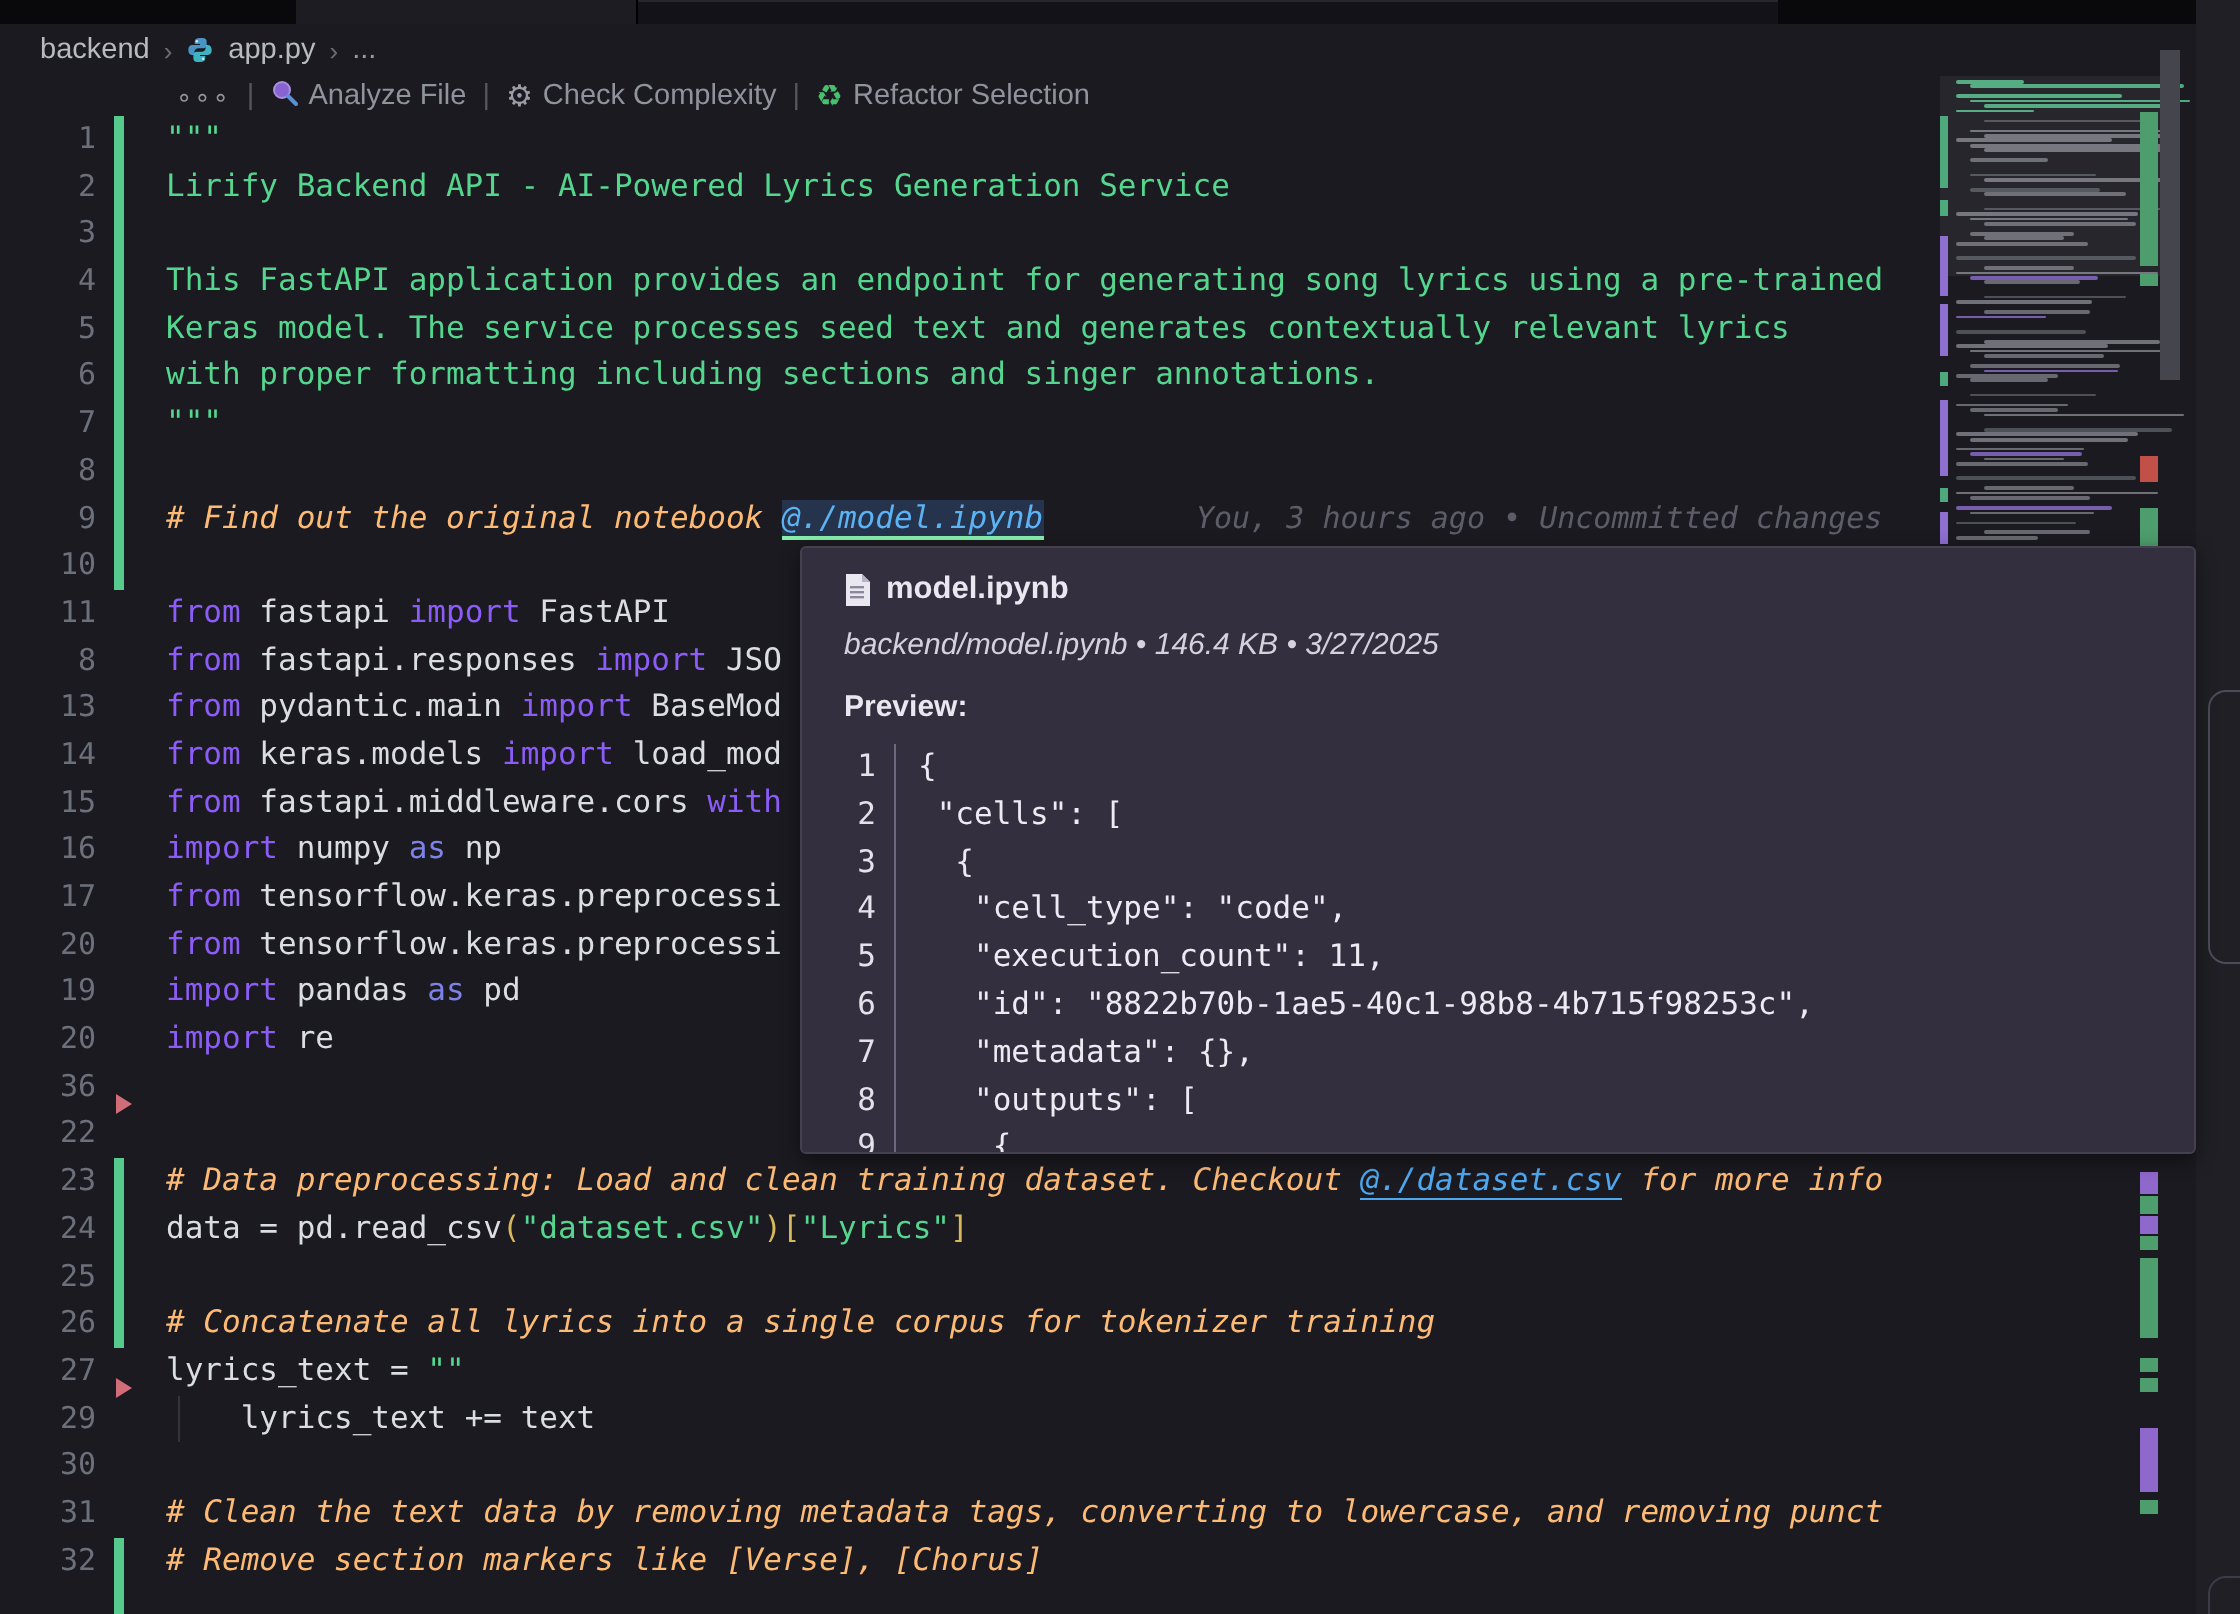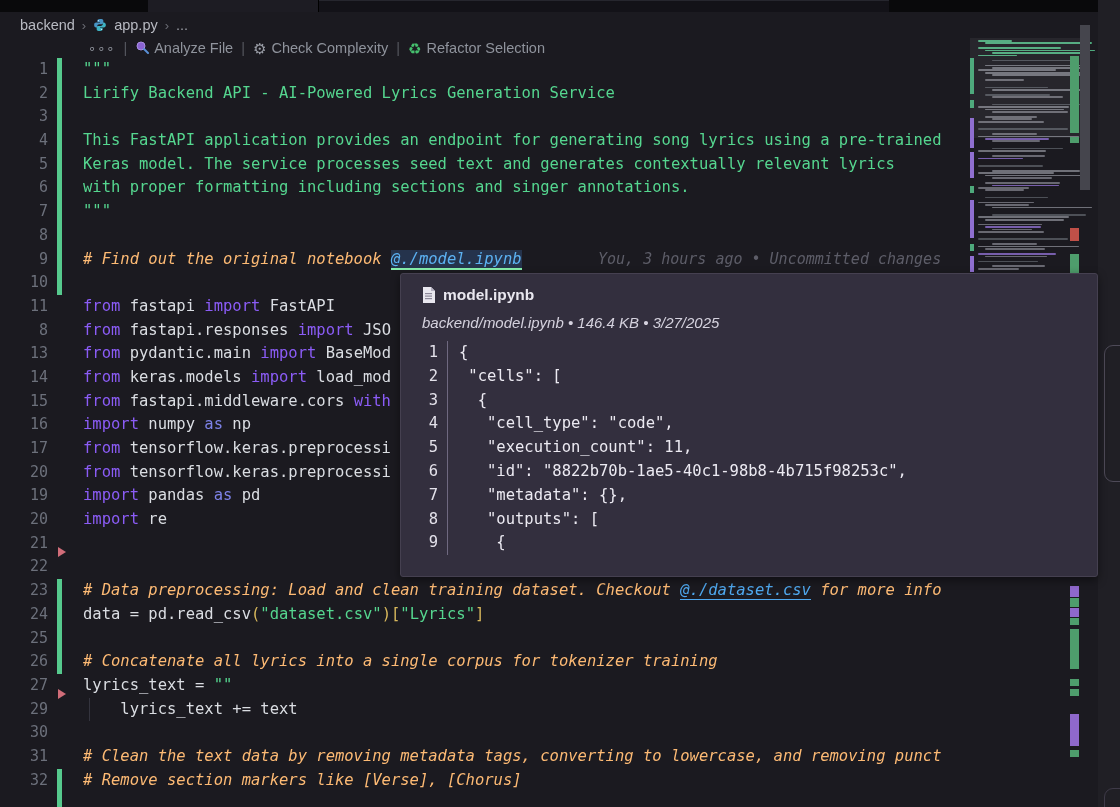--- a/index.html
+++ b/index.html
@@ -143,21 +143,21 @@
       <div class="code-row"><div class="lnum">11</div><div class="lcode"><span class="tk-kw">from</span><span class="tk-plain"> fastapi </span><span class="tk-kw">import</span><span class="tk-plain"> FastAPI</span></div></div>
       <div class="code-row"><div class="lnum">8</div><div class="lcode"><span class="tk-kw">from</span><span class="tk-plain"> fastapi.responses </span><span class="tk-kw">import</span><span class="tk-plain"> JSO</span></div></div>
       <div class="code-row"><div class="lnum">13</div><div class="lcode"><span class="tk-kw">from</span><span class="tk-plain"> pydantic.main </span><span class="tk-kw">import</span><span class="tk-plain"> BaseMod</span></div></div>
       <div class="code-row"><div class="lnum">14</div><div class="lcode"><span class="tk-kw">from</span><span class="tk-plain"> keras.models </span><span class="tk-kw">import</span><span class="tk-plain"> load_mod</span></div></div>
       <div class="code-row"><div class="lnum">15</div><div class="lcode"><span class="tk-kw">from</span><span class="tk-plain"> fastapi.middleware.cors </span><span class="tk-kw">with</span></div></div>
       <div class="code-row"><div class="lnum">16</div><div class="lcode"><span class="tk-kw">import</span><span class="tk-plain"> numpy </span><span class="tk-kw2">as</span><span class="tk-plain"> np</span></div></div>
       <div class="code-row"><div class="lnum">17</div><div class="lcode"><span class="tk-kw">from</span><span class="tk-plain"> tensorflow.keras.preprocessi</span></div></div>
       <div class="code-row"><div class="lnum">20</div><div class="lcode"><span class="tk-kw">from</span><span class="tk-plain"> tensorflow.keras.preprocessi</span></div></div>
       <div class="code-row"><div class="lnum">19</div><div class="lcode"><span class="tk-kw">import</span><span class="tk-plain"> pandas </span><span class="tk-kw2">as</span><span class="tk-plain"> pd</span></div></div>
       <div class="code-row"><div class="lnum">20</div><div class="lcode"><span class="tk-kw">import</span><span class="tk-plain"> re</span></div></div>
-      <div class="code-row"><div class="lnum">21</div><div class="lcode"></div></div>
+      <div class="code-row"><div class="lnum">36</div><div class="lcode"></div></div>
       <div class="code-row"><div class="lnum">22</div><div class="lcode"></div></div>
       <div class="code-row"><div class="lnum">23</div><div class="lcode"><span class="tk-comment"># Data preprocessing: Load and clean training dataset. Checkout </span><span class="tk-link">@./dataset.csv</span><span class="tk-comment"> for more info</span></div></div>
       <div class="code-row"><div class="lnum">24</div><div class="lcode"><span class="tk-plain">data </span><span class="tk-op">=</span><span class="tk-plain"> pd.read_csv</span><span class="tk-brack">(</span><span class="tk-str">"dataset.csv"</span><span class="tk-brack">)</span><span class="tk-brack2">[</span><span class="tk-str">"Lyrics"</span><span class="tk-brack2">]</span></div></div>
       <div class="code-row"><div class="lnum">25</div><div class="lcode"></div></div>
       <div class="code-row"><div class="lnum">26</div><div class="lcode"><span class="tk-comment"># Concatenate all lyrics into a single corpus for tokenizer training</span></div></div>
       <div class="code-row"><div class="lnum">27</div><div class="lcode"><span class="tk-plain">lyrics_text </span><span class="tk-op">=</span><span class="tk-plain"> </span><span class="tk-str">""</span></div></div>
       <div class="code-row"><div class="lnum">29</div><div class="lcode"><div class="guide"></div><span class="tk-plain">    lyrics_text </span><span class="tk-op">+=</span><span class="tk-plain"> text</span></div></div>
       <div class="code-row"><div class="lnum">30</div><div class="lcode"></div></div>
       <div class="code-row"><div class="lnum">31</div><div class="lcode"><span class="tk-comment"># Clean the text data by removing metadata tags, converting to lowercase, and removing punct</span></div></div>
       <div class="code-row"><div class="lnum">32</div><div class="lcode"><span class="tk-comment"># Remove section markers like [Verse], [Chorus]</span></div></div>
@@ -273,20 +273,21 @@
             <path d="M1 0h8l4 4v12H1z" fill="#e9e7ef"></path>
             <path d="M9 0l4 4H9z" fill="#b6b2c2"></path>
             <rect x="3" y="6" width="7" height="1.2" fill="#8c8899"></rect>
             <rect x="3" y="8.5" width="7" height="1.2" fill="#8c8899"></rect>
             <rect x="3" y="11" width="7" height="1.2" fill="#8c8899"></rect>
           </svg>
       </span>
       <span>model.ipynb</span>
     </div>
     <div class="pp-meta">backend/model.ipynb • 146.4 KB • 3/27/2025</div>
+    <div class="pp-label">Preview:</div>
     <div class="pp-code" id="pp-code">
         <div class="pv-row"><div class="pv-num">1</div><div class="pv-body">{</div></div>
         <div class="pv-row"><div class="pv-num">2</div><div class="pv-body"> "cells": [</div></div>
         <div class="pv-row"><div class="pv-num">3</div><div class="pv-body">  {</div></div>
         <div class="pv-row"><div class="pv-num">4</div><div class="pv-body">   "cell_type": "code",</div></div>
         <div class="pv-row"><div class="pv-num">5</div><div class="pv-body">   "execution_count": 11,</div></div>
         <div class="pv-row"><div class="pv-num">6</div><div class="pv-body">   "id": "8822b70b-1ae5-40c1-98b8-4b715f98253c",</div></div>
         <div class="pv-row"><div class="pv-num">7</div><div class="pv-body">   "metadata": {},</div></div>
         <div class="pv-row"><div class="pv-num">8</div><div class="pv-body">   "outputs": [</div></div>
         <div class="pv-row"><div class="pv-num">9</div><div class="pv-body">    {</div></div>

